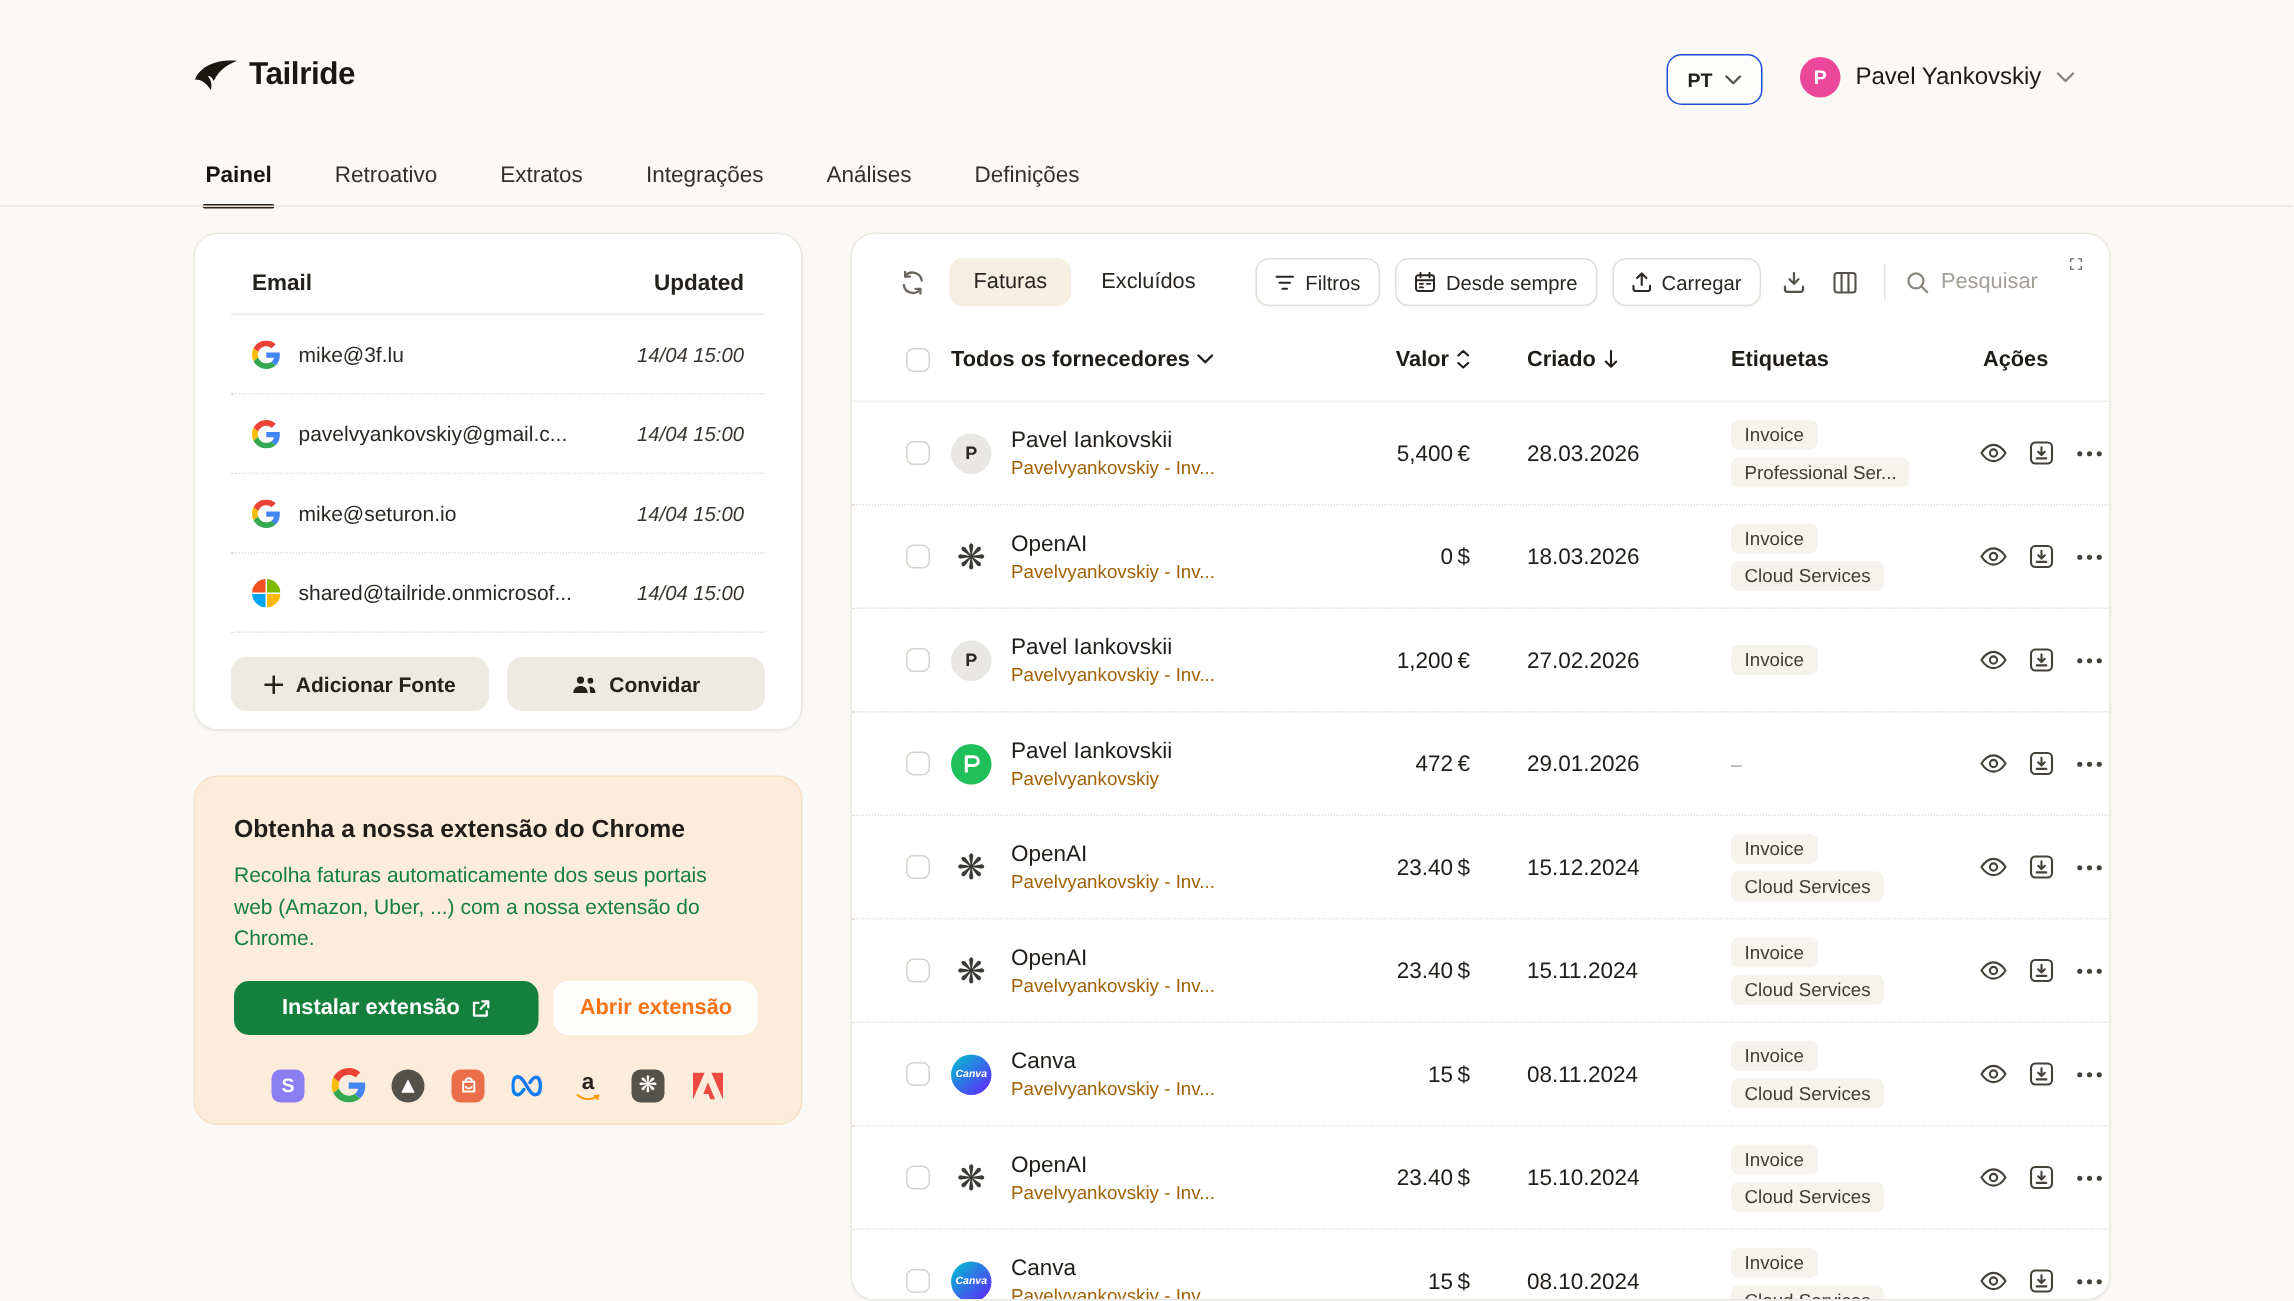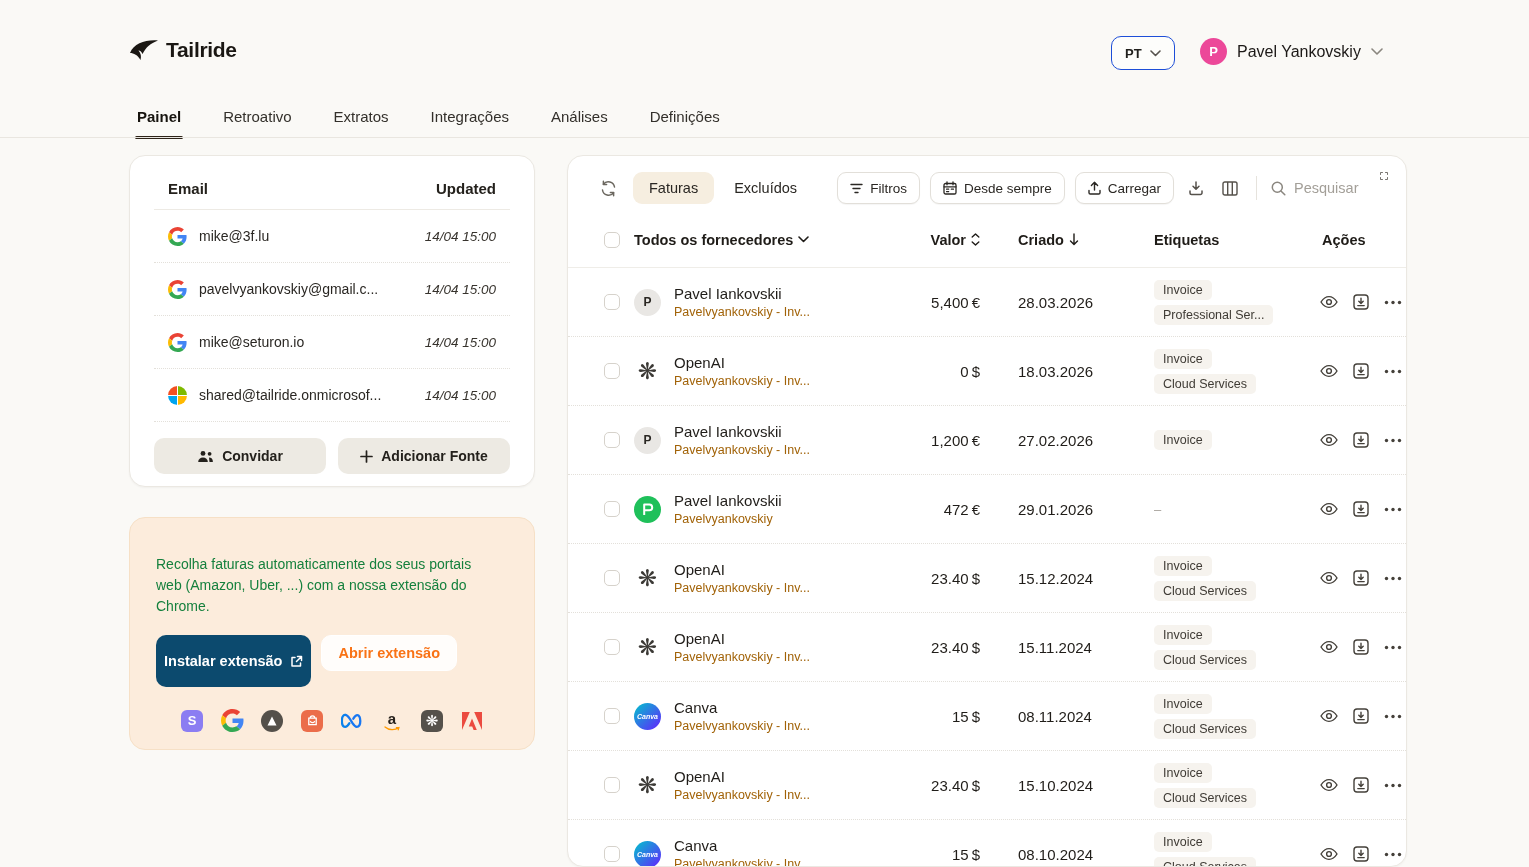--- a/index.html
+++ b/index.html
@@ -66,21 +66,21 @@
 
   
   .ext-card {
     position:absolute; left:129px; top:517px; width:406px; height:233px;
     background:#fcecdc; border:1px solid #f6e0c6; border-radius:16px; padding:26px 26px 20px;
   }
   .ext-title { font-size:16.5px; font-weight:bold; color:#211d18; }
   .ext-body { font-size:14px; line-height:1.5; color:#15803d; margin-top:10px; width:340px; }
   .ext-actions { display:flex; gap:10px; margin-top:18px; }
   .btn-install {
-    height:52px; padding:0 8px; border:none; border-radius:10px; background:#0c4a6e;
+    height:36px; padding:0 32px; border:none; border-radius:10px; background:#15803d;
     color:#fff; font-family:inherit; font-size:14.5px; font-weight:bold; cursor:pointer;
     display:flex; align-items:center; gap:8px;
   }
   .btn-open {
     height:36px; padding:0 16px; border:1px solid #fff; border-radius:10px; background:#fffdfb;
     color:#f97316; font-family:inherit; font-size:14.5px; font-weight:bold; cursor:pointer;
   }
   .ext-icons { display:flex; align-items:center; justify-content:center; gap:17px; margin-top:22px; }
   .ext-ic { width:23px; height:23px; display:flex; align-items:center; justify-content:center; }
 
@@ -216,38 +216,39 @@
           <i style="background: rgb(127, 186, 0);"></i>
           <i style="background: rgb(0, 164, 239);"></i>
           <i style="background: rgb(255, 185, 0);"></i>
         </span>
         <span class="email-addr">shared@tailride.onmicrosof...</span>
         <span class="email-time">14/04 15:00</span>
       </div>
     </div>
   <div class="email-actions">
     <button class="pill-btn">
+      <svg width="13" height="13" viewBox="0 0 13 13">
+        <path d="M6.5 1v11M1 6.5h11" stroke="#24211c" stroke-width="1.7" stroke-linecap="round"></path>
+      </svg>
+      <span>Adicionar Fonte</span>
+    </button>
+    <button class="pill-btn">
       <svg width="17" height="13" viewBox="0 0 17 13">
         <circle cx="6" cy="3.4" r="2.4" fill="#24211c"></circle>
         <path d="M1.2 12 c0-3 2.2-4.6 4.8-4.6 s4.8 1.6 4.8 4.6 z" fill="#24211c"></path>
         <circle cx="12.6" cy="3.8" r="1.9" fill="#24211c"></circle>
         <path d="M12 7.6 c2.3 0 3.9 1.4 3.9 4.4 h-3.4" fill="#24211c"></path>
       </svg>
       <span>Convidar</span>
     </button>
-    <button class="pill-btn">
-      <svg width="13" height="13" viewBox="0 0 13 13">
-        <path d="M6.5 1v11M1 6.5h11" stroke="#24211c" stroke-width="1.7" stroke-linecap="round"></path>
-      </svg>
-      <span>Adicionar Fonte</span>
-    </button>
   </div>
 </section>
 
 <section class="ext-card">
+  <div class="ext-title">Obtenha a nossa extensão do Chrome</div>
   <div class="ext-body">Recolha faturas automaticamente dos seus portais web (Amazon, Uber, ...) com a nossa extensão do Chrome.</div>
   <div class="ext-actions">
     <button class="btn-install">
       <span>Instalar extensão</span>
       <svg width="13" height="13" viewBox="0 0 13 13">
         <path d="M5 2.5H2v8.5h8.5V8" fill="none" stroke="#fff" stroke-width="1.5" stroke-linecap="round" stroke-linejoin="round"></path>
         <path d="M7.5 1.5H11.5V5.5M11 2 6.5 6.5" fill="none" stroke="#fff" stroke-width="1.5" stroke-linecap="round" stroke-linejoin="round"></path>
       </svg>
     </button>
     <button class="btn-open">

